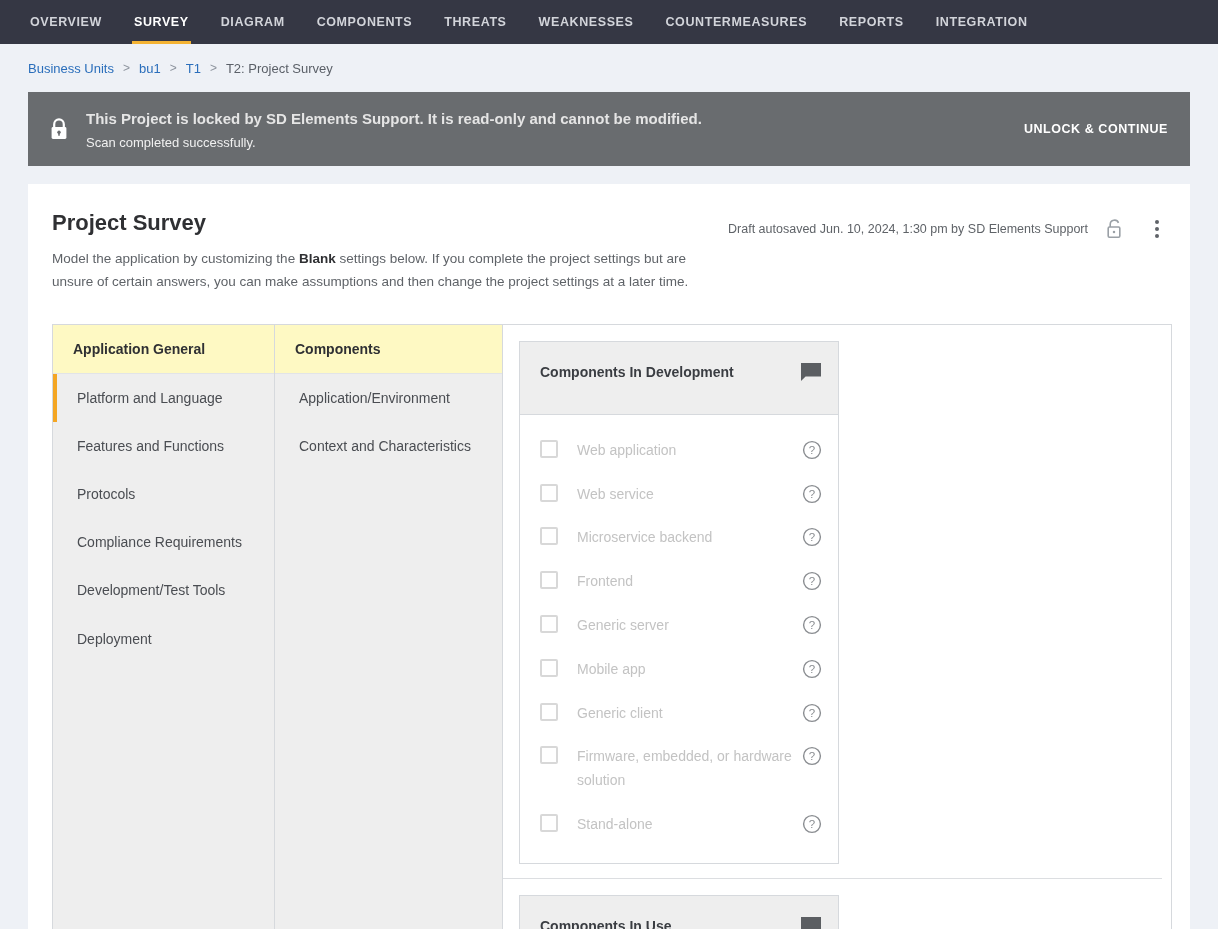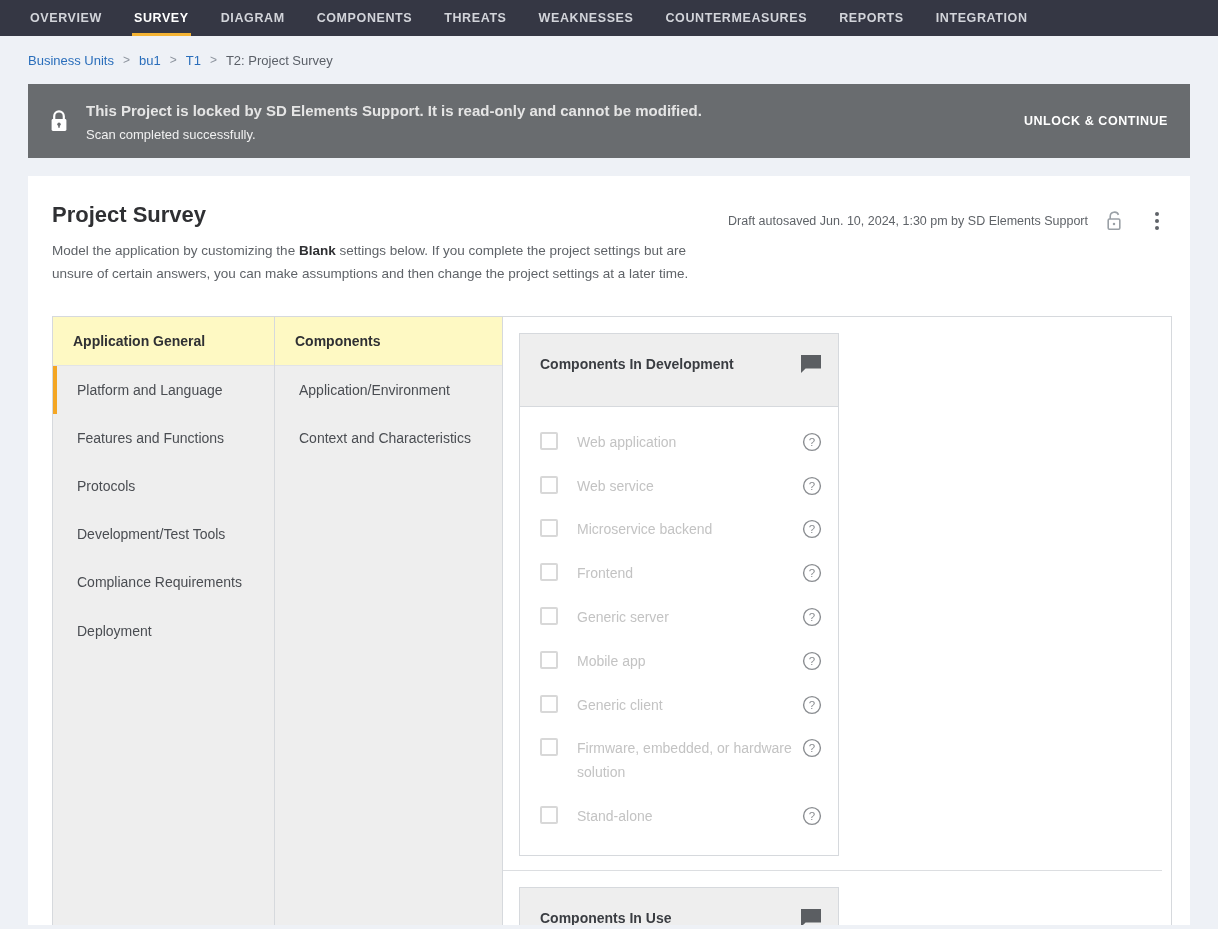--- a/index.html
+++ b/index.html
@@ -11,21 +11,21 @@
   body {
     background: #eef1f6;
     font-family: "Liberation Sans", sans-serif;
     font-size: 14px;
     color: #4a4a4a;
     -webkit-font-smoothing: antialiased;
   }
 
   
   .topnav {
-    height: 36px;
+    height: 44px;
     background: #353744;
     display: flex;
     align-items: stretch;
     padding-left: 14px;
     position: relative;
   }
   .topnav-item {
     display: flex;
     align-items: center;
     padding: 0 16px;
@@ -315,22 +315,22 @@
   </div>
 
   <div class="survey">
 
     <div class="col-sections">
       <div class="col-head">Application General</div>
       <div id="sections-list">
           <div class="nav-item active">Platform and Language</div>
           <div class="nav-item">Features and Functions</div>
           <div class="nav-item">Protocols</div>
+          <div class="nav-item">Compliance Requirements</div>
           <div class="nav-item">Development/Test Tools</div>
-          <div class="nav-item">Compliance Requirements</div>
           <div class="nav-item">Deployment</div>
         </div>
     </div>
 
     <div class="col-subsections">
       <div class="col-head">Components</div>
       <div id="subsections-list">
           <div class="nav-item">Application/Environment</div>
           <div class="nav-item">Context and Characteristics</div>
         </div>

